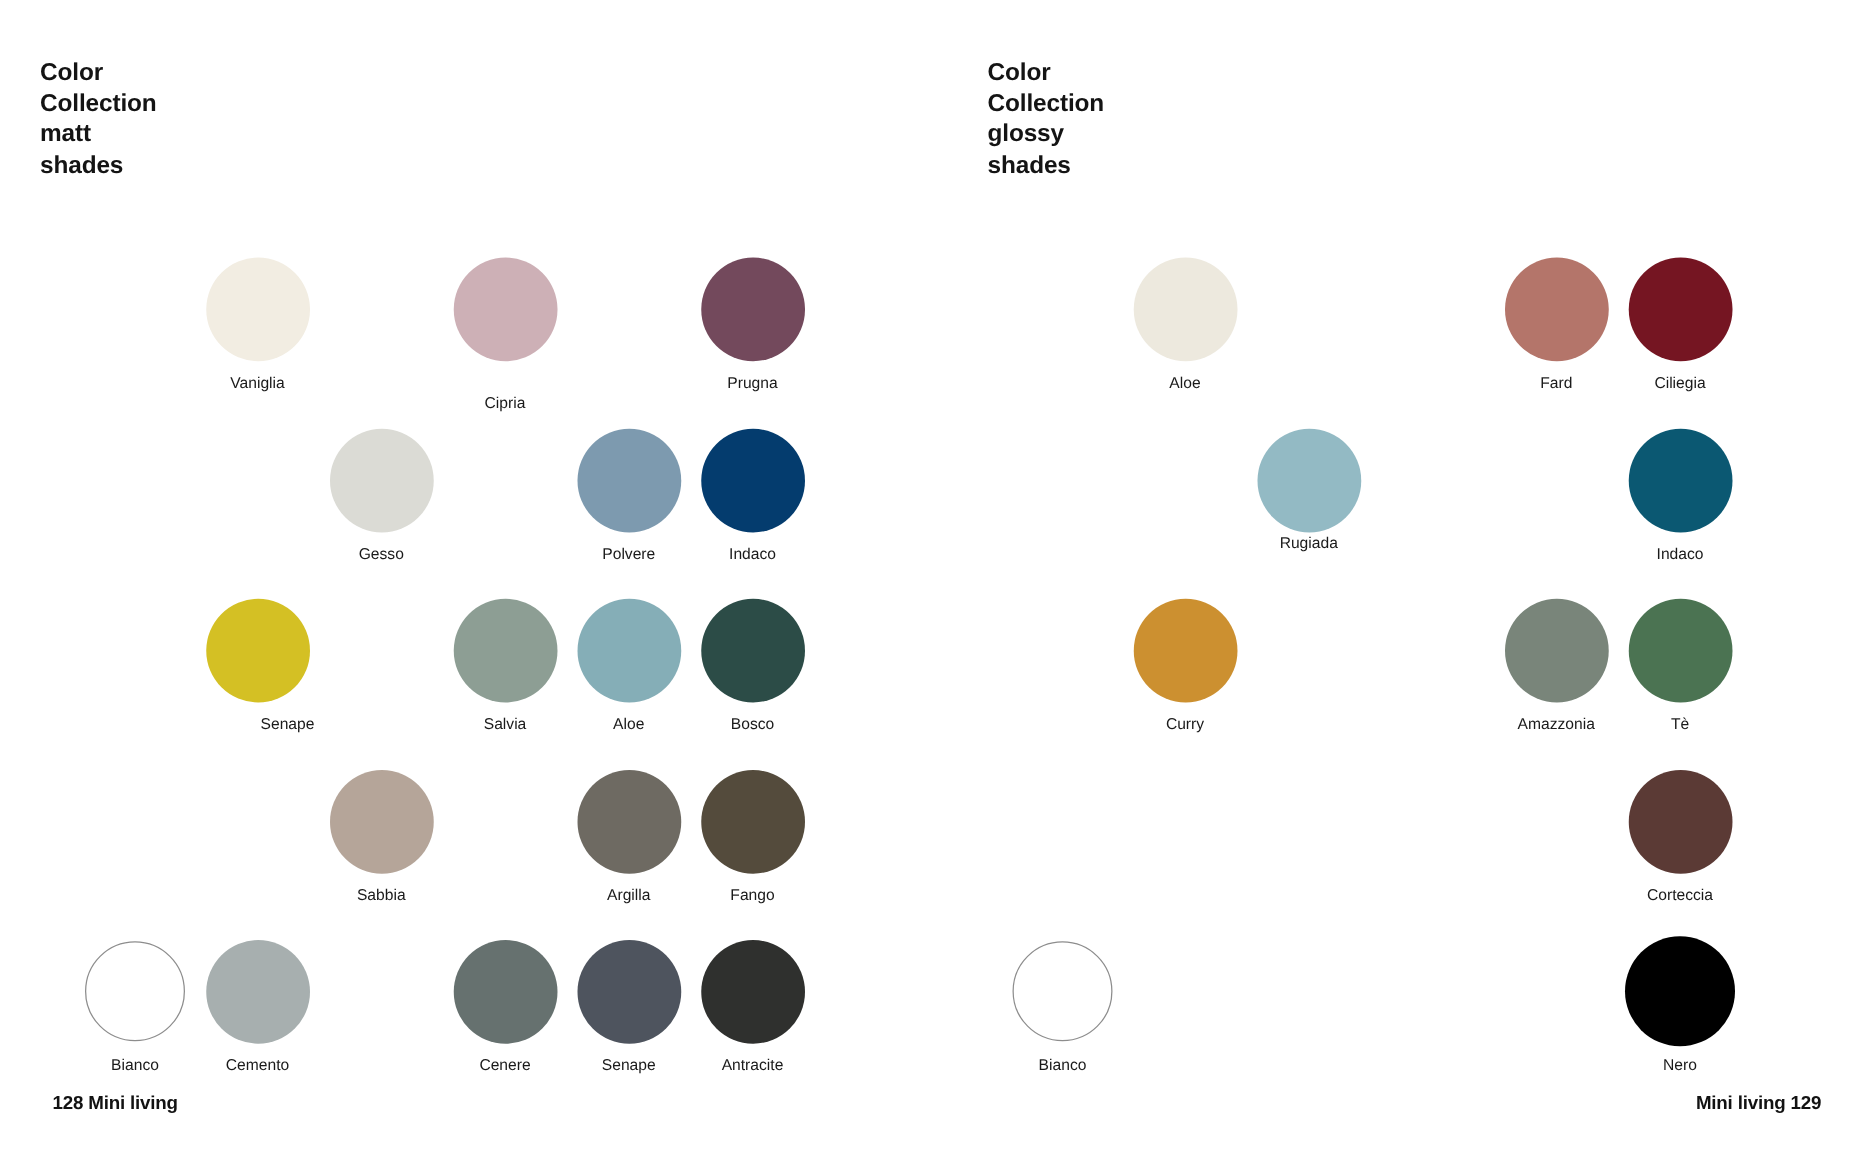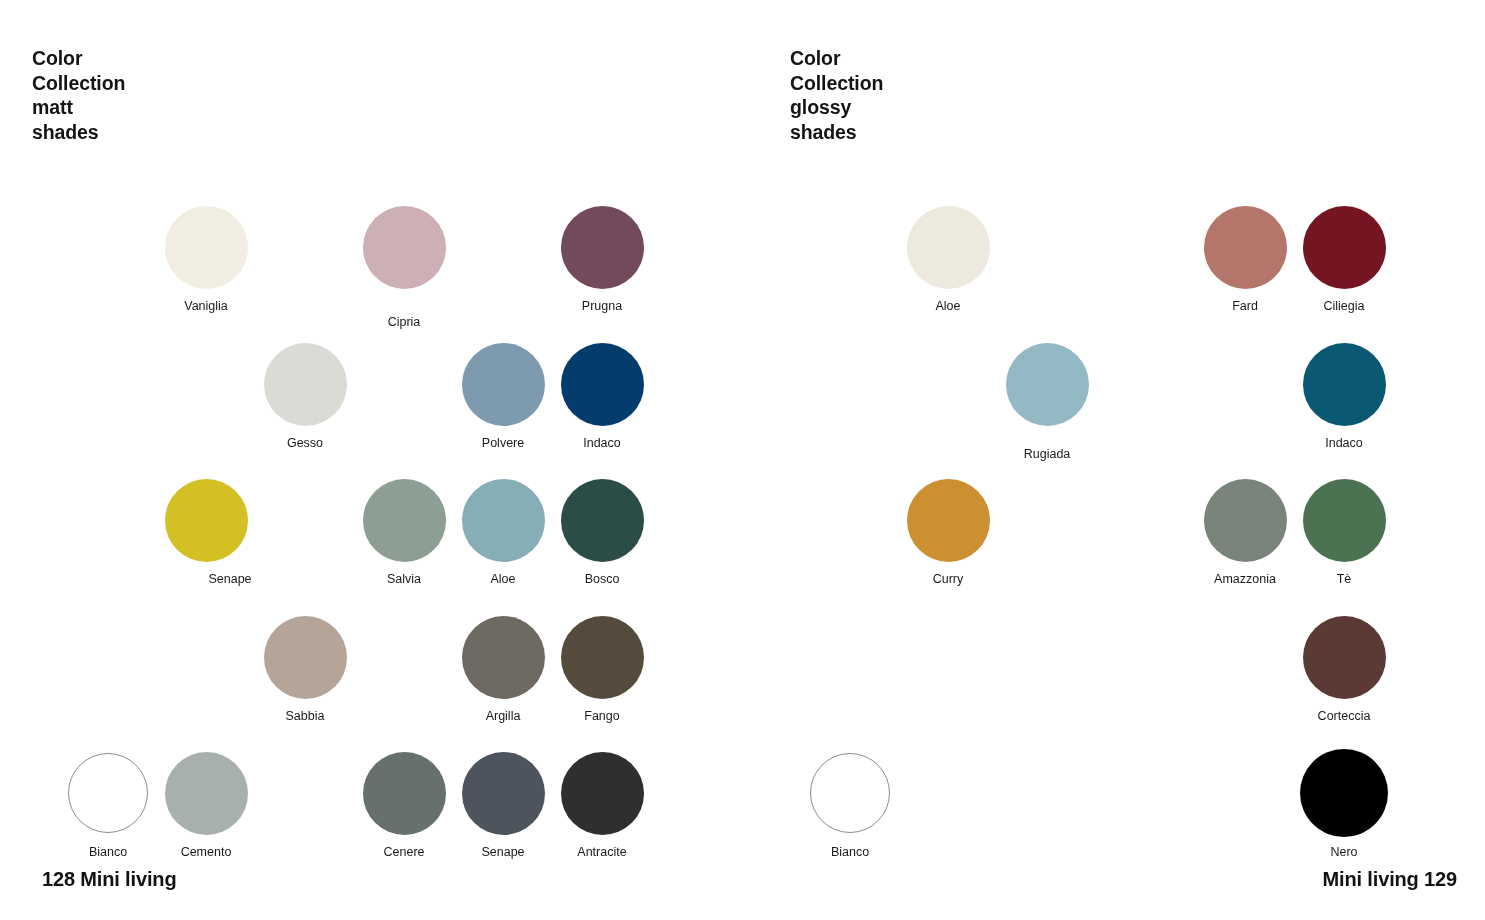--- a/index.html
+++ b/index.html
@@ -81,21 +81,21 @@
     font-weight: 400;
     color: #1a1a1a;
     white-space: nowrap;
     text-align: left;
   }
 
   
   .footer {
     position: absolute;
     bottom: 22px;
-    font-size: 20px;
+    font-size: 15px;
     font-weight: 700;
     letter-spacing: -0.15px;
     color: #121212;
   }
   .footer.left-foot  { left: 42px; }
   .footer.right-foot { right: 28px; }
 </style>
 </head>
 <body>
 
@@ -199,21 +199,21 @@
         <div class="swatch" style="left: 503px; top: 205.5px;">
           <div class="swatch-dot" style="width: 83px; height: 83px; background: rgb(180, 117, 106);"></div>
           <div class="swatch-label" style="margin-top: 10.5px;">Fard</div>
         </div>
         <div class="swatch" style="left: 602px; top: 205.5px;">
           <div class="swatch-dot" style="width: 83px; height: 83px; background: rgb(117, 21, 34);"></div>
           <div class="swatch-label" style="margin-top: 10.5px;">Ciliegia</div>
         </div>
         <div class="swatch" style="left: 305px; top: 342.5px;">
           <div class="swatch-dot" style="width: 83px; height: 83px; background: rgb(147, 186, 196);"></div>
-          <div class="swatch-label" style="margin-top: 21px;">Rugiada</div>
+          <div class="swatch-label" style="margin-top: 1px;">Rugiada</div>
         </div>
         <div class="swatch" style="left: 602px; top: 342.5px;">
           <div class="swatch-dot" style="width: 83px; height: 83px; background: rgb(11, 88, 114);"></div>
           <div class="swatch-label" style="margin-top: 10.5px;">Indaco</div>
         </div>
         <div class="swatch" style="left: 206px; top: 478.5px;">
           <div class="swatch-dot" style="width: 83px; height: 83px; background: rgb(204, 144, 48);"></div>
           <div class="swatch-label" style="margin-top: 10.5px;">Curry</div>
         </div>
         <div class="swatch" style="left: 503px; top: 478.5px;">

